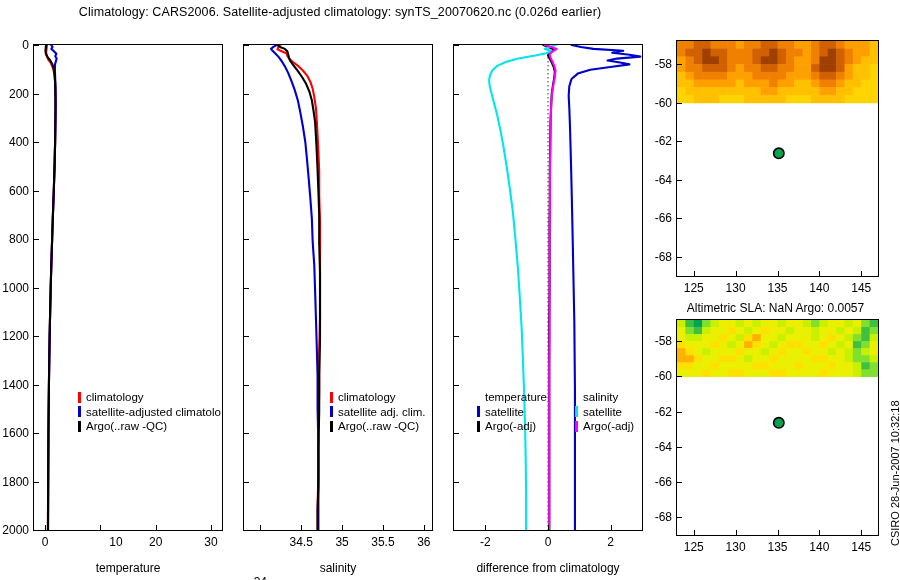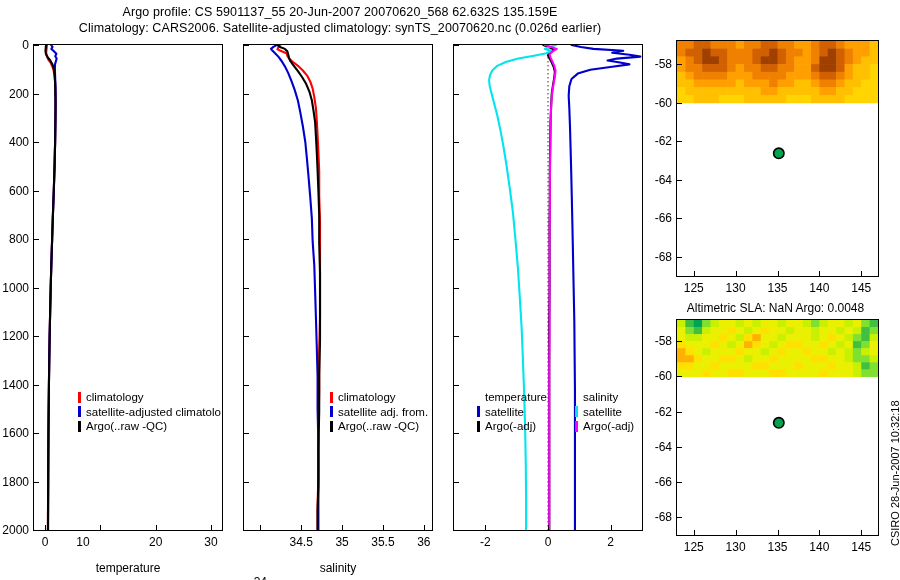--- a/index.html
+++ b/index.html
@@ -30,21 +30,20 @@
      transform-origin:0 0;transform:rotate(-90deg);}
 
   svg{display:block;}
 </style>
 </head>
 <body>
 
 <div class="fig">
 
   <div class="title-block">
-    <div>Argo profile: CS 5901137_55 20-Jun-2007 20070620_568 62.632S 135.159E</div>
     <div>Climatology: CARS2006. Satellite-adjusted climatology: synTS_20070620.nc (0.026d earlier)</div>
   </div>
 
   <div class="panel" style="left:33px;top:44px;width:190px;height:487px;">
     <svg id="svg-temp" width="188" height="485" viewBox="0 0 188 485">
         <path d="M12.99 0.00 L12.72 2.43 L12.44 4.85 L12.16 7.27 L12.72 10.91 L14.38 14.55 L16.86 18.19 L18.52 21.82 L19.63 25.46 L20.46 30.31 L21.01 36.38 L21.29 41.23 L21.45 48.50 L21.56 60.63 L21.45 72.75 L21.12 97.00 L20.57 121.25 L19.80 145.50 L18.91 169.75 L18.14 194.00 L17.36 218.25 L16.70 242.50 L16.15 266.75 L15.65 291.00 L15.26 315.25 L14.93 339.50 L14.65 363.75 L14.43 388.00 L14.27 412.25 L14.16 436.50 L14.04 460.75 L13.93 485.00" fill="none" stroke="#ff0000" stroke-width="2.1" stroke-linejoin="round" stroke-linecap="round"></path>
         <path d="M17.14 0.00 L18.52 1.94 L17.42 3.88 L19.91 6.30 L22.39 8.73 L21.29 11.15 L22.67 13.58 L21.84 16.49 L21.01 19.40 L20.90 23.04 L21.01 27.89 L21.23 33.95 L21.45 42.44 L21.56 55.78 L21.45 72.75 L21.12 97.00 L20.57 121.25 L19.80 145.50 L18.91 169.75 L18.14 194.00 L17.36 218.25 L16.70 242.50 L16.15 266.75 L15.65 291.00 L15.26 315.25 L14.93 339.50 L14.71 363.75 L14.49 388.00 L14.38 412.25 L14.27 436.50 L14.16 460.75 L14.10 485.00" fill="none" stroke="#0000cc" stroke-width="2.1" stroke-linejoin="round" stroke-linecap="round"></path>
         <path d="M12.05 0.00 L11.72 2.91 L11.50 5.82 L11.83 8.73 L13.55 12.13 L16.31 15.52 L18.25 18.91 L19.46 22.31 L20.24 26.19 L20.79 31.53 L21.12 37.59 L21.34 44.86 L21.51 55.78 L21.45 72.75 L21.12 97.00 L20.57 121.25 L19.80 145.50 L18.91 169.75 L18.14 194.00 L17.36 218.25 L16.70 242.50 L16.15 266.75 L15.65 291.00 L15.26 315.25 L14.93 339.50 L14.65 363.75 L14.43 388.00 L14.27 412.25 L14.16 436.50 L14.04 460.75 L13.93 485.00" fill="none" stroke="#000000" stroke-width="2.1" stroke-linejoin="round" stroke-linecap="round"></path>
       </svg>
   </div>
@@ -66,21 +65,21 @@
       <div class="ytick" style="left: -9px; top: 384.5px; width: 38px;">1400</div>
       <div style="position: absolute; background: rgb(0, 0, 0); width: 5px; height: 1px; left: 34px; top: 384.5px;"></div>
       <div class="ytick" style="left: -9px; top: 433px; width: 38px;">1600</div>
       <div style="position: absolute; background: rgb(0, 0, 0); width: 5px; height: 1px; left: 34px; top: 433px;"></div>
       <div class="ytick" style="left: -9px; top: 481.5px; width: 38px;">1800</div>
       <div style="position: absolute; background: rgb(0, 0, 0); width: 5px; height: 1px; left: 34px; top: 481.5px;"></div>
       <div class="ytick" style="left: -9px; top: 530px; width: 38px;">2000</div>
       <div style="position: absolute; background: rgb(0, 0, 0); width: 5px; height: 1px; left: 34px; top: 530px;"></div>
       <div class="xtick" style="left: 45.0588px; top: 535px;">0</div>
       <div style="position: absolute; background: rgb(0, 0, 0); width: 1px; height: 5px; left: 45.0588px; top: 525px;"></div>
-      <div class="xtick" style="left: 83px; top: 535px;">10</div>
+      <div class="xtick" style="left: 116px; top: 535px;">10</div>
       <div style="position: absolute; background: rgb(0, 0, 0); width: 1px; height: 5px; left: 100.353px; top: 525px;"></div>
       <div class="xtick" style="left: 155.647px; top: 535px;">20</div>
       <div style="position: absolute; background: rgb(0, 0, 0); width: 1px; height: 5px; left: 155.647px; top: 525px;"></div>
       <div class="xtick" style="left: 210.941px; top: 535px; text-align: right;">30</div>
       <div style="position: absolute; background: rgb(0, 0, 0); width: 1px; height: 5px; left: 210.941px; top: 525px;"></div>
     </div>
   <div class="xlabel" style="left:33px;top:561px;width:190px;">temperature</div>
   <div class="legend" style="left:78px;top:390px;">
     <div class="legrow">
       <span class="swatch" style="background:#ff0000"></span>
@@ -138,21 +137,21 @@
       <div style="position: absolute; background: rgb(0, 0, 0); width: 1px; height: 5px; left: 423.826px; top: 525px;"></div>
     </div>
   <div class="xlabel" style="left:243px;top:561px;width:190px;">salinity</div>
   <div class="legend" style="left:330px;top:390px;">
     <div class="legrow">
       <span class="swatch" style="background:#ff0000"></span>
       <span>climatology</span>
     </div>
     <div class="legrow">
       <span class="swatch" style="background:#0000cc"></span>
-      <span>satellite adj. from.</span>
+      <span>satellite adj. clim.</span>
     </div>
     <div class="legrow">
       <span class="swatch" style="background:#000000"></span>
       <span>Argo(..raw -QC)</span>
     </div>
   </div>
 
   <div class="panel" style="left:453px;top:44px;width:190px;height:487px;">
     <svg id="svg-diff" width="188" height="485" viewBox="0 0 188 485">
         <line x1="94" y1="0" x2="94" y2="485" stroke="#000" stroke-width="0.8" stroke-dasharray="1.5,2.5"></line>
@@ -185,20 +184,21 @@
       <div style="position: absolute; background: rgb(0, 0, 0); width: 5px; height: 1px; left: 454px; top: 481.5px;"></div>
       <div class="ytick" style="left: 411px; top: 530px; width: 38px;"></div>
       <div style="position: absolute; background: rgb(0, 0, 0); width: 5px; height: 1px; left: 454px; top: 530px;"></div>
       <div class="xtick" style="left: 485.333px; top: 535px;">-2</div>
       <div style="position: absolute; background: rgb(0, 0, 0); width: 1px; height: 5px; left: 485.333px; top: 525px;"></div>
       <div class="xtick" style="left: 548px; top: 535px;">0</div>
       <div style="position: absolute; background: rgb(0, 0, 0); width: 1px; height: 5px; left: 548px; top: 525px;"></div>
       <div class="xtick" style="left: 610.667px; top: 535px;">2</div>
       <div style="position: absolute; background: rgb(0, 0, 0); width: 1px; height: 5px; left: 610.667px; top: 525px;"></div>
     </div>
+  <div class="xlabel" style="left:448px;top:561px;width:200px;">difference from climatology</div>
   <div class="legend" style="left:477px;top:390px;">
     <div class="legcols">
       <div>
         <div class="legrow">
           <span class="swatch" style="background:transparent"></span>
           <span>temperature</span>
         </div>
         <div class="legrow">
           <span class="swatch" style="background:#0000cc"></span>
           <span>satellite</span>
@@ -440,21 +440,21 @@
       <div class="xtick" style="left: 735.625px; top: 281px;">130</div>
       <div style="position: absolute; background: rgb(0, 0, 0); width: 1px; height: 5px; left: 735.625px; top: 271px;"></div>
       <div class="xtick" style="left: 777.5px; top: 281px;">135</div>
       <div style="position: absolute; background: rgb(0, 0, 0); width: 1px; height: 5px; left: 777.5px; top: 271px;"></div>
       <div class="xtick" style="left: 819.375px; top: 281px;">140</div>
       <div style="position: absolute; background: rgb(0, 0, 0); width: 1px; height: 5px; left: 819.375px; top: 271px;"></div>
       <div class="xtick" style="left: 861.25px; top: 281px;">145</div>
       <div style="position: absolute; background: rgb(0, 0, 0); width: 1px; height: 5px; left: 861.25px; top: 271px;"></div>
     </div>
 
-  <div class="ptitle" style="left:668px;top:301px;width:215px;">Altimetric SLA: NaN Argo: 0.0048</div>
+  <div class="ptitle" style="left:668px;top:301px;width:215px;">Altimetric SLA: NaN Argo: 0.0057</div>
   <div class="panel" style="left:676px;top:319px;width:203px;height:217px;">
     <svg id="svg-map2" width="201" height="215" viewBox="0 0 201 215">
         <rect x="0.00" y="0.00" width="8.97" height="7.65" fill="#c8f000"></rect>
         <rect x="8.38" y="0.00" width="8.97" height="7.65" fill="#40c040"></rect>
         <rect x="16.75" y="0.00" width="8.97" height="7.65" fill="#00a550"></rect>
         <rect x="25.13" y="0.00" width="8.97" height="7.65" fill="#80e030"></rect>
         <rect x="33.50" y="0.00" width="8.97" height="7.65" fill="#c8f000"></rect>
         <rect x="41.88" y="0.00" width="8.97" height="7.65" fill="#eaf000"></rect>
         <rect x="50.25" y="0.00" width="8.97" height="7.65" fill="#eaf000"></rect>
         <rect x="58.63" y="0.00" width="8.97" height="7.65" fill="#c8f000"></rect>

